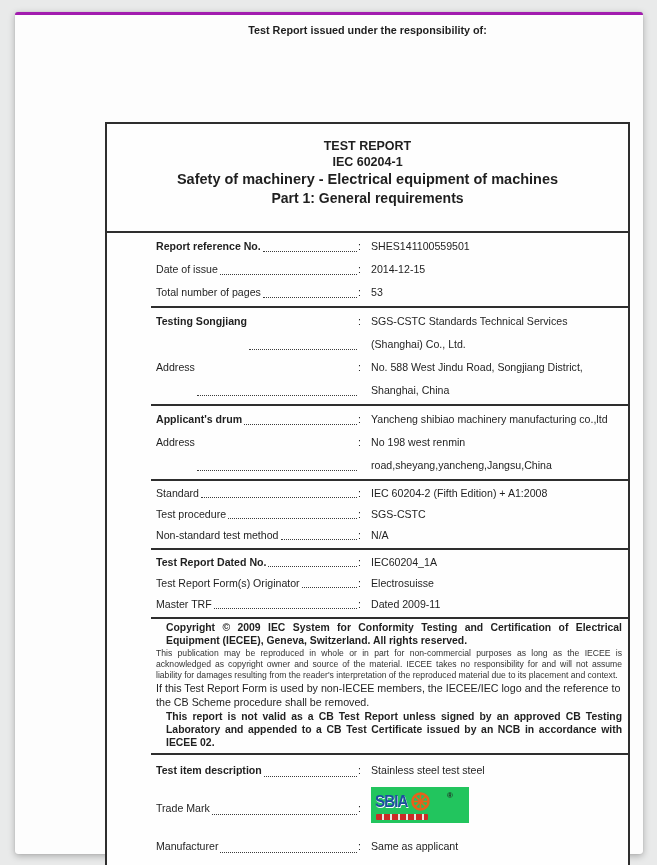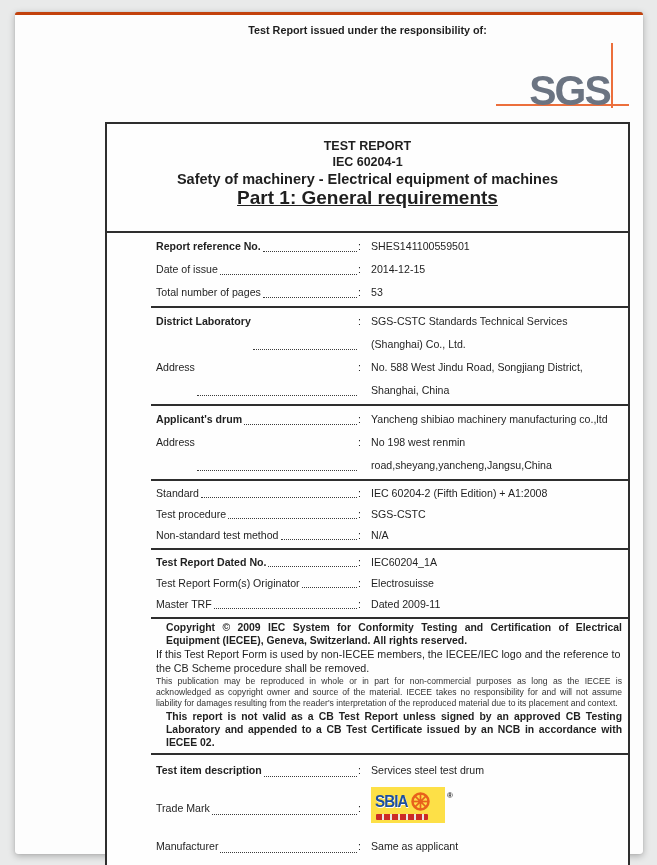--- a/index.html
+++ b/index.html
@@ -8,21 +8,21 @@
     font-family:"Liberation Sans","DejaVu Sans",sans-serif;
     background:#e9eaea;
     color:#222;
     position:relative;
     overflow:hidden;
   }
   .canvas { position:absolute; inset:0; }
   .page {
     position:absolute; left:15px; top:12px; width:628px; height:842px;
     background:#fdfdfd;
-    border-top:3px solid #c2410c;
+    border-top:3px solid #a21caf;
     border-radius:3px;
     box-shadow:0 2px 7px rgba(0,0,0,0.28), 0 0 1px rgba(0,0,0,0.2);
   }
   .resp-line {
     position:absolute; left:90px; top:9px; width:525px;
     text-align:center; font-weight:bold; font-size:10.8px; color:#1e1e1e;
   }
   
   .sgs-logo { position:absolute; top:28px; right:0; width:165px; height:68px; }
   .sgs-text {
@@ -36,21 +36,21 @@
 
   
   .report-table {
     position:absolute; left:90px; top:107px; width:525px;
     border:2px solid #2e2e2e; background:#fefefe;
     font-size:10.6px; color:#1f1f1f;
   }
   .title-block { text-align:center; padding:14px 0 24px; border-bottom:2px solid #2e2e2e; }
   .t-sm { font-size:12.5px; font-weight:bold; line-height:16px; }
   .t-lg { font-size:14.5px; font-weight:bold; line-height:19px; }
-  .t-md { font-size:19px; font-weight:bold; line-height:18px;text-decoration:underline; }
+  .t-md { font-size:14px; font-weight:bold; line-height:18px; }
 
   .section { padding:2px 0; border-bottom:2px solid #2e2e2e;margin-left:44px; }
   .section:last-child { border-bottom:none; padding-bottom:5px; }
 
   .kv-row { display:flex; align-items:stretch; line-height:23px; padding:0 8px 0 5px; }
   .section:nth-child(4) .kv-row, .section:nth-child(5) .kv-row { line-height:21px; }
   .section:nth-child(7) .kv-row { line-height:26px; }
   .labelwrap { display:flex; flex:0 0 205px; width:205px; }
   .lbl { white-space:nowrap; }
   .bold { font-weight:bold; }
@@ -62,21 +62,21 @@
 
   .para { padding:0 6px 1px 5px; }
   .para.pbold { font-weight:bold; font-size:10.4px; line-height:13.2px; text-align:justify;padding-left:15px; }
   .para.pfine { font-size:8.6px; line-height:10.9px; text-align:justify; color:#333; }
   .para.pnormal { font-size:10.7px; line-height:13.4px; }
 
   
   .tm-row { align-items:center; }
   .tm-wrap { position:relative; margin:4px 0 6px 10px; width:90px; height:40px; }
   .tm-box {
-    position:relative; width:74px; height:36px; background:#fde047;
+    position:relative; width:98px; height:36px; background:#22c55e;
     display:flex; align-items:center; padding:2px 3px 8px 4px;
   }
   .tm-sbia {
     color:#1d4f9e; font-weight:bold; font-size:16px; letter-spacing:-1px;
     transform:scaleX(0.95); transform-origin:left center;
     text-shadow:0.5px 0.5px 0 #fff;
   }
   .tm-wheel { display:inline-block; width:21px; height:21px; margin-left:1px; }
   .tm-wheel svg { display:block; }
   .tm-cn {
@@ -87,25 +87,20 @@
   .tm-reg { position:absolute; right:8px; top:-4px; font-size:8px; font-weight:bold; color:#222; }
 </style>
 </head>
 <body>
 
 <div class="canvas">
   <div class="page">
 
     <div class="resp-line">Test Report issued under the responsibility of:</div>
 
-    <div class="sgs-logo">
-      <div class="sgs-hline"></div>
-      <div class="sgs-vline"></div>
-      <span class="sgs-text">SGS</span>
-    </div>
 
     <div class="report-table">
       <div class="title-block">
         <div class="t-sm">TEST REPORT</div>
         <div class="t-sm">IEC 60204-1</div>
         <div class="t-lg">Safety of machinery - Electrical equipment of machines</div>
         <div class="t-md">Part 1: General requirements</div>
       </div>
       <div id="sections">
           <div class="section">
@@ -130,21 +125,21 @@
                 <span class="lbl">Total number of pages</span>
                 <span class="leader"></span>
                 <span class="colon">:</span>
               </div>
               <div class="value">53</div>
             </div>
           </div>
           <div class="section">
             <div class="kv-row">
               <div class="labelwrap">
-                <span class="lbl bold">District Laboratory</span>
+                <span class="lbl bold">Testing Songjiang</span>
                 <span class="leader"></span>
                 <span class="colon">:</span>
               </div>
               <div class="value">SGS-CSTC Standards Technical Services (Shanghai) Co., Ltd.</div>
             </div>
             <div class="kv-row">
               <div class="labelwrap">
                 <span class="lbl">Address</span>
                 <span class="leader"></span>
                 <span class="colon">:</span>
@@ -217,32 +212,32 @@
               <div class="labelwrap">
                 <span class="lbl">Master TRF</span>
                 <span class="leader"></span>
                 <span class="colon">:</span>
               </div>
               <div class="value">Dated 2009-11</div>
             </div>
           </div>
           <div class="section">
             <div class="para pbold">Copyright © 2009 IEC System for Conformity Testing and Certification of Electrical Equipment (IECEE), Geneva, Switzerland. All rights reserved.</div>
+            <div class="para pfine">This publication may be reproduced in whole or in part for non-commercial purposes as long as the IECEE is acknowledged as copyright owner and source of the material. IECEE takes no responsibility for and will not assume liability for damages resulting from the reader's interpretation of the reproduced material due to its placement and context.</div>
             <div class="para pnormal">If this Test Report Form is used by non-IECEE members, the IECEE/IEC logo and the reference to the CB Scheme procedure shall be removed.</div>
-            <div class="para pfine">This publication may be reproduced in whole or in part for non-commercial purposes as long as the IECEE is acknowledged as copyright owner and source of the material. IECEE takes no responsibility for and will not assume liability for damages resulting from the reader's interpretation of the reproduced material due to its placement and context.</div>
             <div class="para pbold">This report is not valid as a CB Test Report unless signed by an approved CB Testing Laboratory and appended to a CB Test Certificate issued by an NCB in accordance with IECEE 02.</div>
           </div>
           <div class="section">
             <div class="kv-row">
               <div class="labelwrap">
                 <span class="lbl bold">Test item description</span>
                 <span class="leader"></span>
                 <span class="colon">:</span>
               </div>
-              <div class="value">Services steel test drum</div>
+              <div class="value">Stainless steel test steel</div>
             </div>
             <div class="kv-row tm-row">
               <div class="labelwrap">
                 <span class="lbl">Trade Mark</span>
                 <span class="leader"></span>
                 <span class="colon">:</span>
               </div>
               <div class="tm-wrap">
                 <div class="tm-box">
                   <span class="tm-sbia">SBIA</span>

